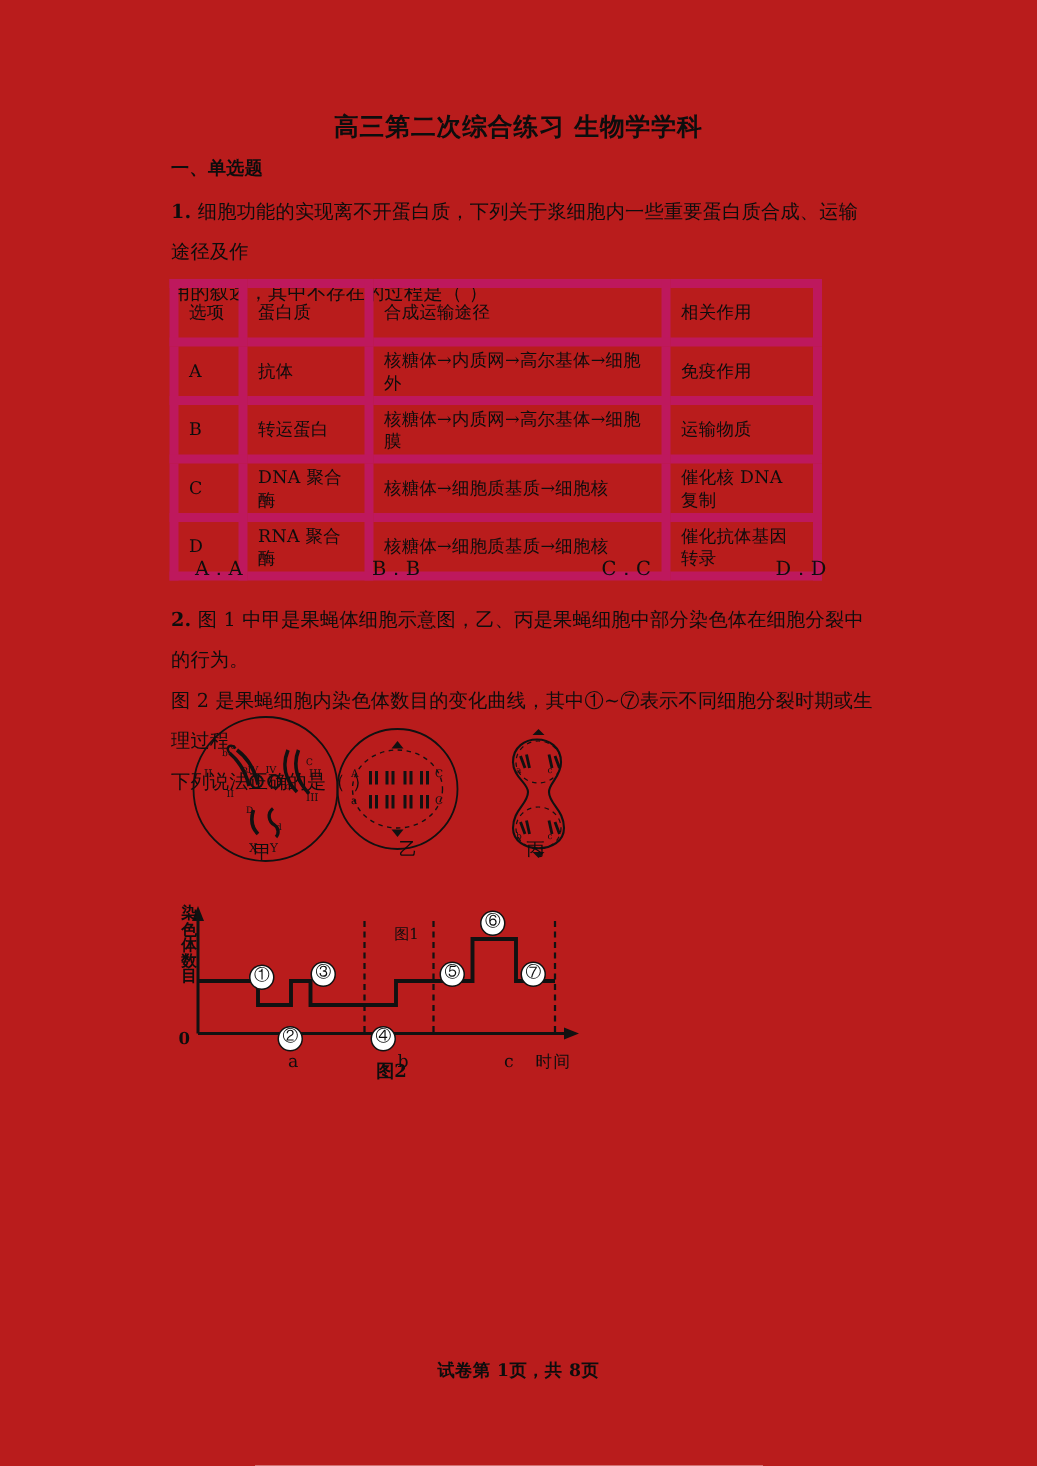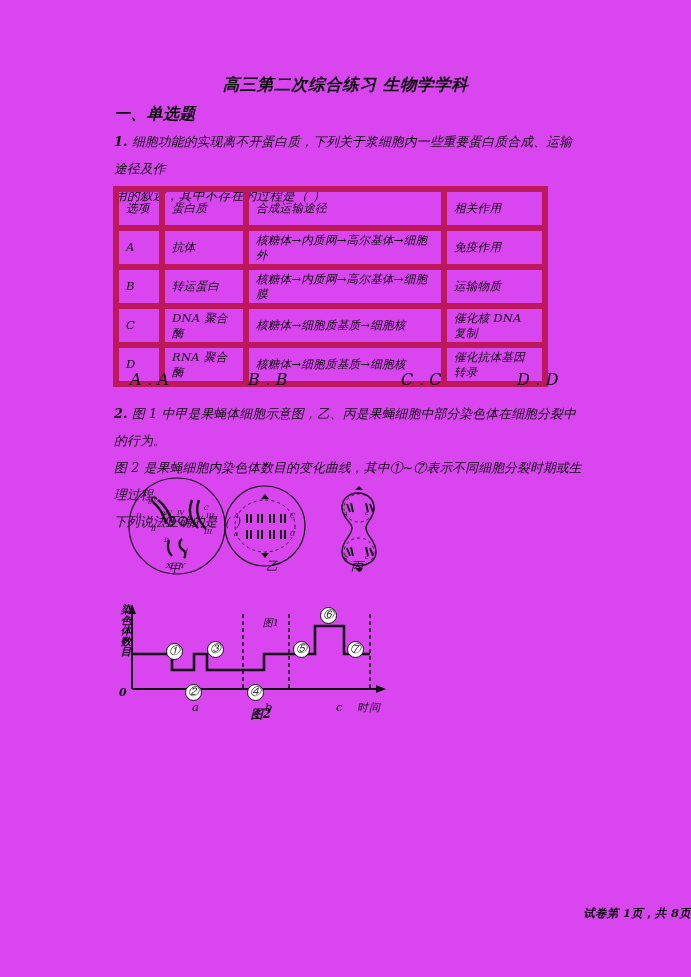--- a/index.html
+++ b/index.html
@@ -3,33 +3,33 @@
 <meta charset="utf-8">
 <title>高三第二次综合练习 生物学学科</title>
 <style>
   html,body{margin:0;padding:0;background:#fff;}
   body{
     width:691px;height:977px;position:relative;overflow:hidden;
     font-family:"DejaVu Serif","Liberation Serif",serif;
     color:#0d0d0d;
     -webkit-font-smoothing:none;
   }
-  .page{position:absolute;inset:0;background:#d946ef;font-style:italic;}
+  .page{position:absolute;inset:0;background:#b91c1c;}
 
   
   .doc-title{
     position:absolute;left:0;right:0;top:74px;
     text-align:center;font-size:16.5px;font-weight:bold;
     letter-spacing:.6px;
   }
 
   
   .section-head{
     position:absolute;left:114px;top:104px;
-    font-size:16px;font-weight:bold;letter-spacing:.3px;
+    font-size:12px;font-weight:bold;letter-spacing:.3px;
   }
   .q-block{position:absolute;left:114px;width:468px;font-size:12.8px;line-height:27px;}
   #q1-block{top:128px;}
   #q2-block{top:400px;}
   .q-line{white-space:normal;letter-spacing:.15px;}
   .q-num{font-weight:bold;}
 
   
   .tbl-wrap{position:absolute;left:113px;top:186px;}
   table.main-tbl{
@@ -48,21 +48,21 @@
   }
   .col-a{width:46px;}
   .col-b{width:84px;}
   .col-c{width:198px;}
   .col-d{width:101px;}
   .hdr td{font-weight:normal;}
 
   
   .opt-row{
     position:absolute;left:130px;top:370px;width:452px;
-    display:flex;font-size:16px;
+    display:flex;font-size:13px;
   }
   .opt-row span{display:block;}
   .opt-row .o1{width:118px;}
   .opt-row .o2{width:120px;}
   .opt-row .o3{width:116px;margin-left:33px;}
 
   
   .fig1{position:absolute;left:120px;top:474px;width:310px;height:112px;}
   .fig1 svg{display:block;}
   .fig-cap{position:absolute;font-size:12px;text-align:center;}
@@ -93,21 +93,21 @@
     width:15px;height:15px;border:1.1px solid #111;border-radius:50%;
     text-align:center;background:#fff;
   }
 
   
   .ans-list{position:absolute;left:114px;top:742px;width:470px;font-size:12.4px;line-height:31px;}
   .ans-list div{letter-spacing:.2px;}
 
   
   .footer{
-    position:absolute;left:0;right:0;top:906px;text-align:right;
+    position:absolute;left:0;right:0;top:906px;text-align:center;
     font-size:11.5px;font-weight:bold;letter-spacing:.3px;
   }
 </style>
 </head>
 <body>
 
 <div class="page">
 
   <div class="doc-title">高三第二次综合练习 生物学学科</div>
 

